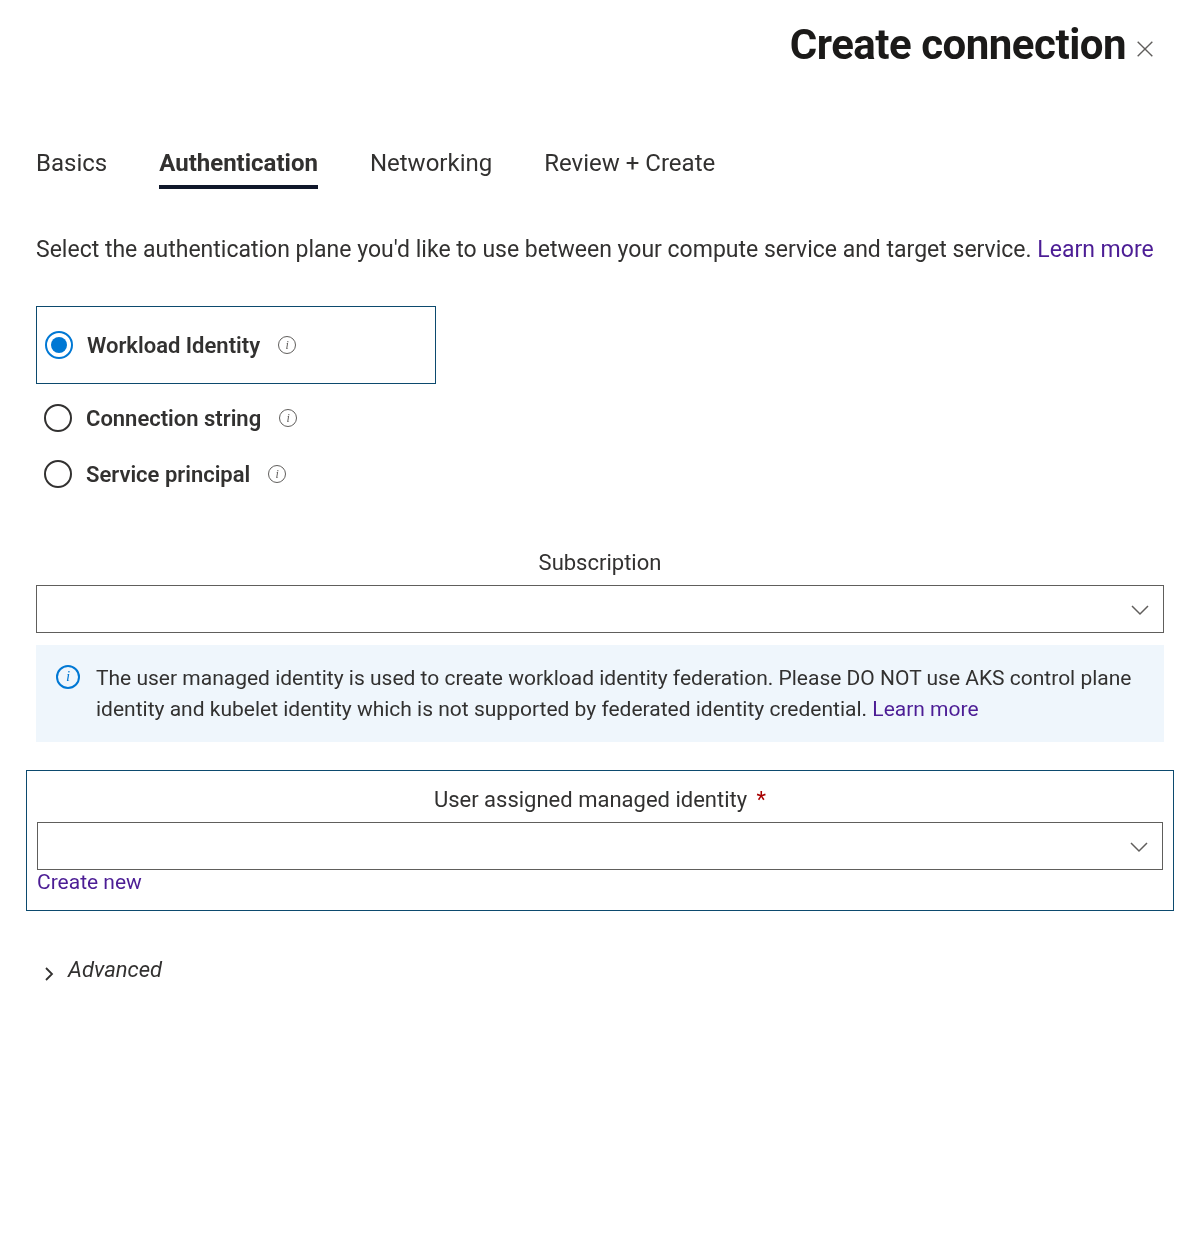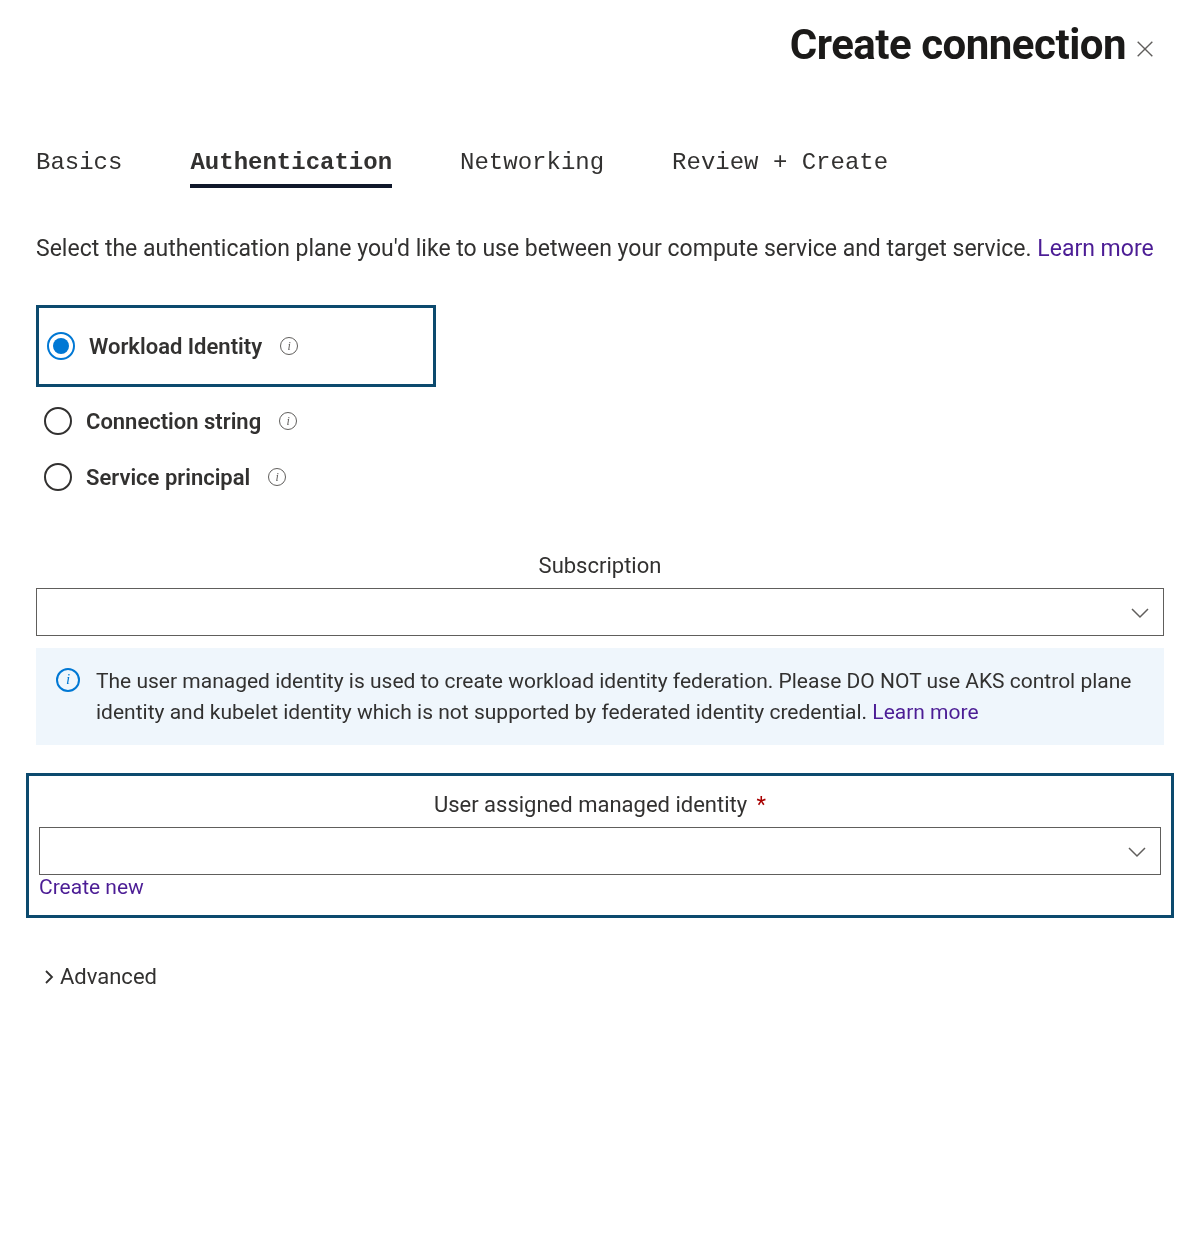--- a/index.html
+++ b/index.html
@@ -31,24 +31,23 @@
       border: none;
       cursor: pointer;
       padding: 8px;
       color: #605e5c;
       margin-top: 10px;
     }
     .close-btn svg { width: 22px; height: 22px; display:block; }
 
     .tabs {
       display: flex;
-      gap: 68px;
+      gap: 52px;
       border-bottom: none;
       margin-bottom: 44px;
-      font-family: Liberation Mono, monospace;
     }
     .tab {
       font-size: 24px;
       color: #323130;
       padding-bottom: 8px;
       cursor: pointer;
       font-weight: 400;
     }
     .tab.active {
       font-weight: 700;
@@ -100,21 +99,21 @@
       font-size: 12px;
       font-style: italic;
       font-family: Georgia, 'Times New Roman', serif;
       font-weight: 400;
       color: #605e5c;
       line-height: 1;
       margin-left: 4px;
       flex-shrink:0;
     }
     .highlight-box {
-      border: 3px solid #0c4a6e;
+      border: 1px solid #0c4a6e;
     }
     .highlight-box.first {
       width: 400px;
       margin-bottom: 6px;
       padding: 10px 0;
     }
 
     .field-label {
       font-size: 22px;
       color: #323130;
@@ -164,26 +163,27 @@
       margin-right: -10px;
     }
     .create-new {
       margin-top: 0;
       display: inline-block;
       font-size: 21px;
     }
 
     .advanced {
       display: flex;
-      align-items: center;
-      gap: 6px;
+      align-items: flex-end;
+      gap: 14px;
       font-size: 22px;
       margin-top: 46px;
       cursor: pointer;
       padding-left: 8px;
+      font-style: italic;
     }
     .chevron-right {
       display:inline-block;
     }
     .chevron-right svg{ width:10px; height:16px; display:block;}
   </style>
 </head>
 <body>
 
 <div class="panel">

